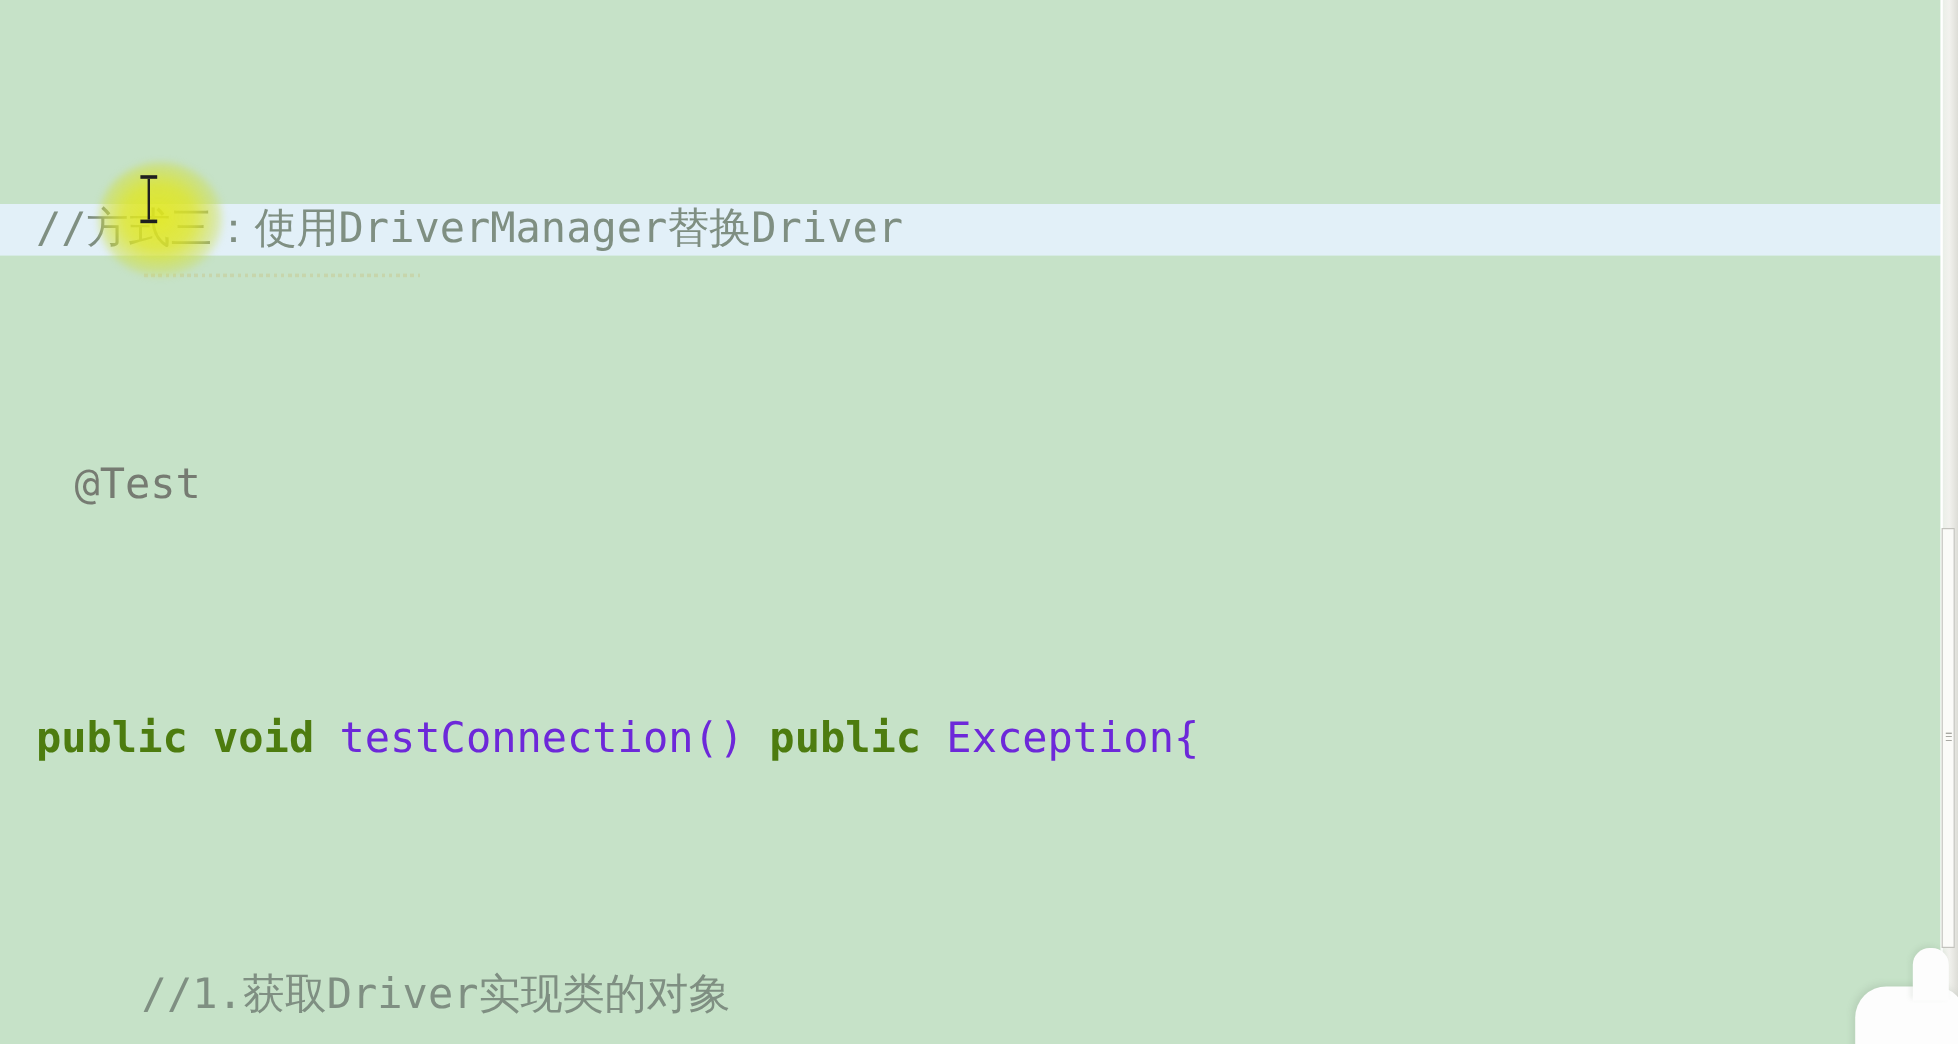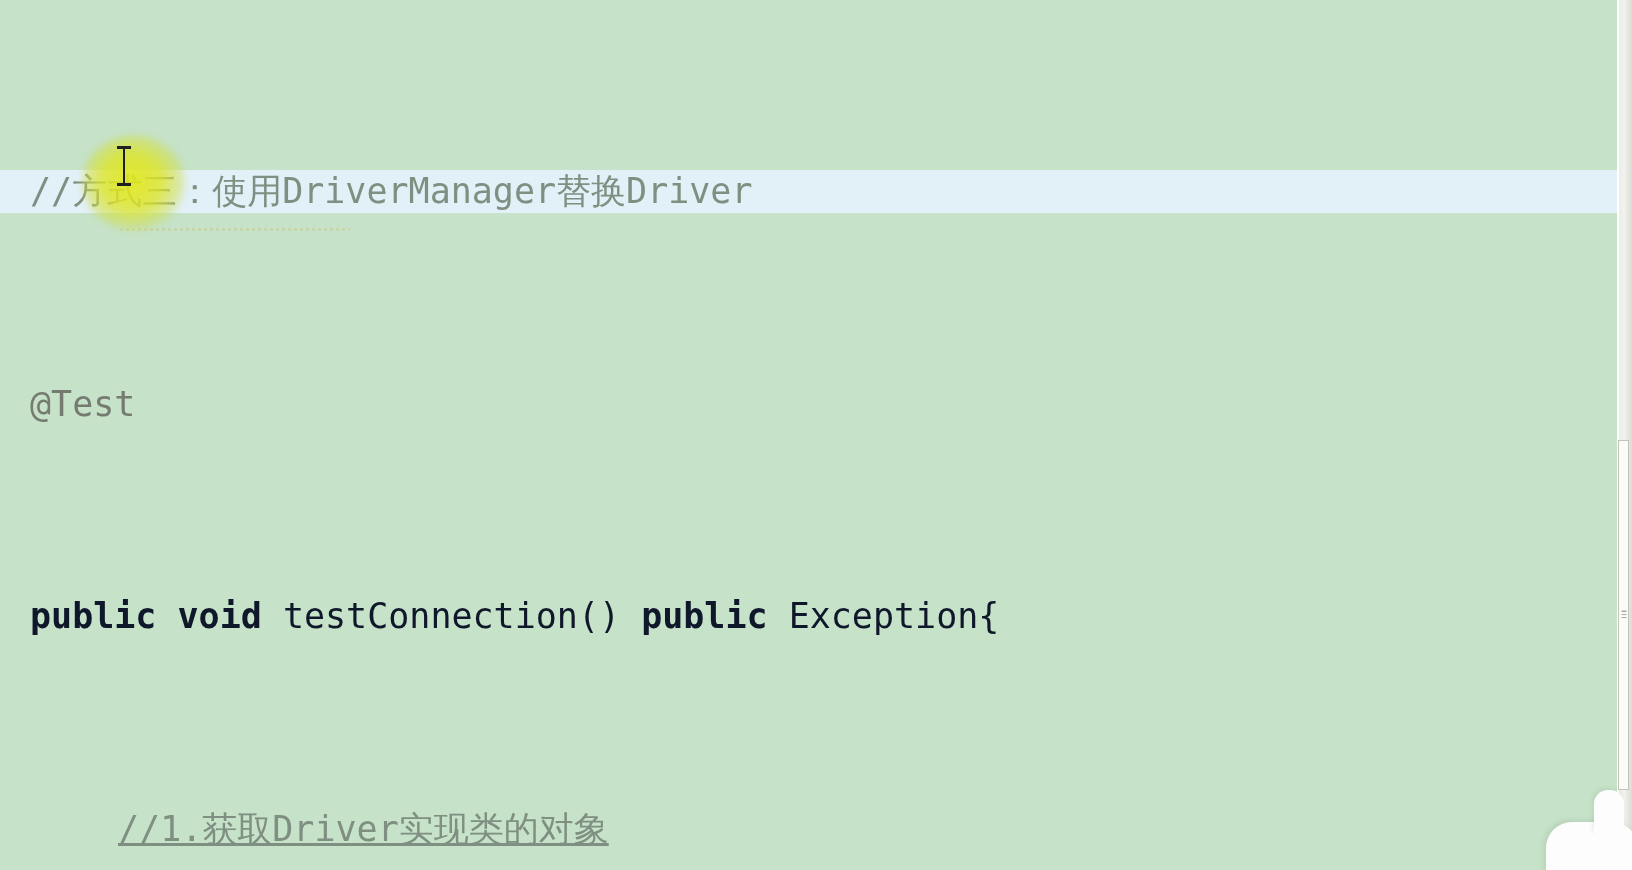--- a/index.html
+++ b/index.html
@@ -99,26 +99,26 @@
     padding-left: 30px;
     box-sizing: border-box;
   }
   .line.caret-line {
     background: #e2f0f8;
     padding-left: 30px;
   }
 
   
   .cmt      { color: #7f8f82; }        
-  .kw       { color: #0f172a; font-weight: bold; }  
-  .plain    { color: #0f172a; } 
-  .ann      { color: #767b72; }        
-
-  
-  .ind1 { padding-left: 88px; text-decoration: underline; }
+  .kw       { color: #4d7c0f; font-weight: bold; }  
+  .plain    { color: #6d28d9; } 
+  .ann      { color: #767b72; margin-left: 32px; }        
+
+  
+  .ind1 { padding-left: 88px; }
 
   
   #click-blob {
     position: absolute;
     left: 82px;
     top: 135px;
     width: 104px;
     height: 96px;
     border-radius: 50%;
     background: radial-gradient(ellipse at 48% 48%,

